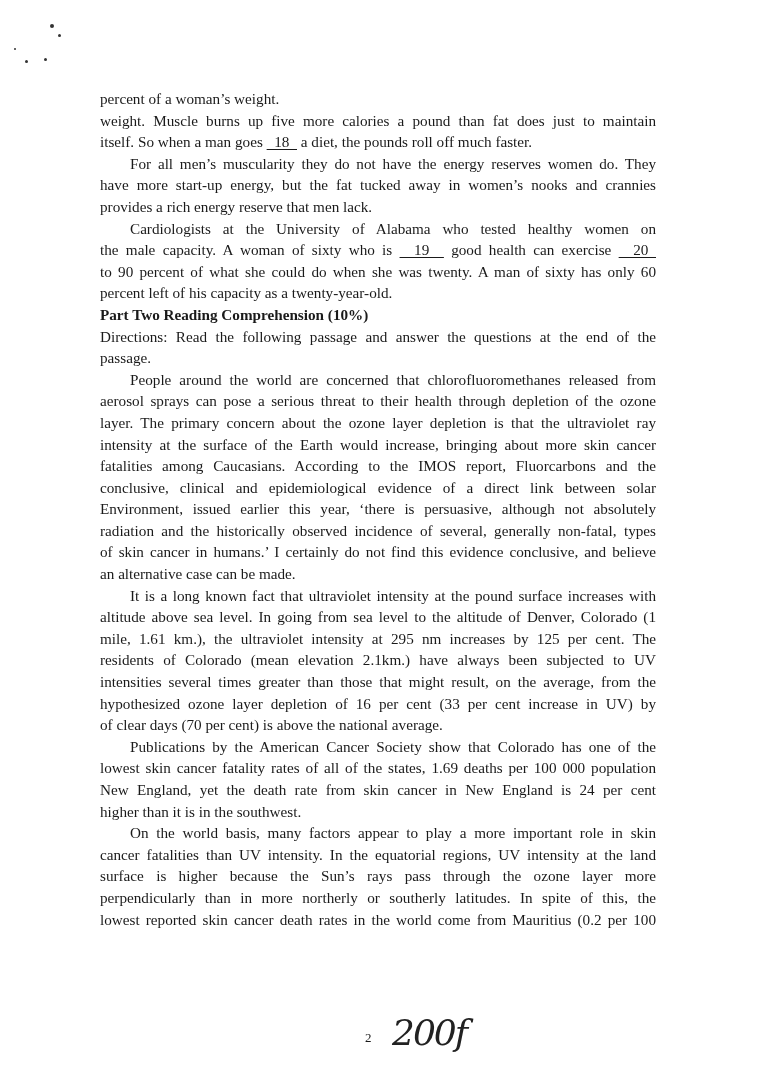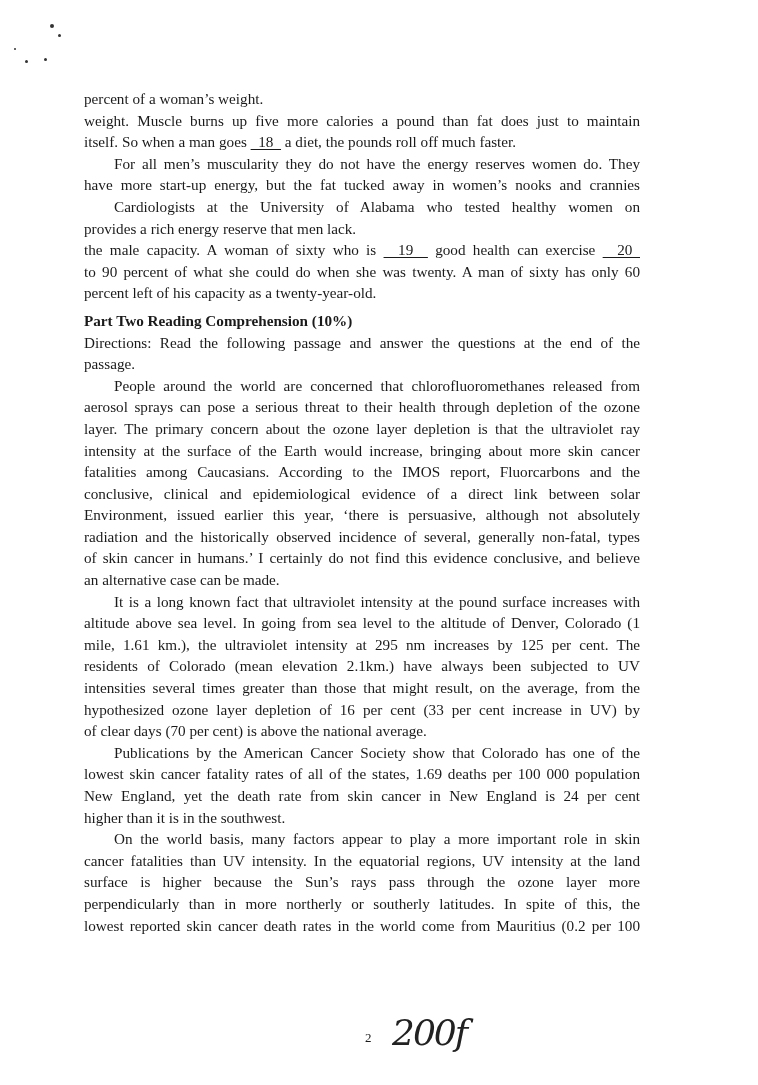--- a/index.html
+++ b/index.html
@@ -1,47 +1,47 @@
 <!DOCTYPE html>
 <html><head>
   <meta charset="utf-8">
   <style>
     html, body { margin: 0; padding: 0; }
     body {
       width: 758px; height: 1085px; background: #ffffff; position: relative; overflow: hidden;
       font-family: "Liberation Serif", "DejaVu Serif", serif; color: #1a1a1a;
     }
-    .page { position: absolute; left: 84px; top: 88px; width: 556px; }
+    .page { position: absolute; left: 100px; top: 88px; width: 556px; }
     .line {
       font-size: 15.2px; line-height: 21.6px; height: 21.6px; white-space: nowrap;
       text-align: justify; text-align-last: justify; overflow: hidden;
     }
     .line.last { text-align-last: left; }
     .indent { padding-left: 30px; }
     .blank { text-decoration: underline; text-underline-offset: 2px; white-space: pre; }
-    .heading { font-weight: bold; text-align-last: left; margin-top: 6px; }
+    .heading { font-weight: bold; text-align-last: left; }
     .pagenum { position: absolute; left: 365px; top: 1030px; font-size: 13px; }
     .handwriting {
       position: absolute; left: 392px; top: 1012px; font-family: "DejaVu Serif", serif;
       font-style: italic; font-size: 36px; color: #222; letter-spacing: -2px;
     }
     .speck { position: absolute; background: #333; border-radius: 50%; }
   </style>
 </head>
 <body>
 
 <div class="page">
   <div id="cloze">
       <div class="line last">percent of a woman’s weight.</div>
       <div class="line">weight. Muscle burns up five more calories a pound than fat does just to maintain</div>
       <div class="line last"><span>itself. So when a man goes </span><span class="blank">  18  </span><span> a diet, the pounds roll off much faster.</span></div>
       <div class="line indent">For all men’s muscularity they do not have the energy reserves women do. They</div>
       <div class="line">have more start-up energy, but the fat tucked away in women’s nooks and crannies</div>
+      <div class="line last">provides a rich energy reserve that men lack.</div>
       <div class="line indent">Cardiologists at the University of Alabama who tested healthy women on</div>
-      <div class="line last">provides a rich energy reserve that men lack.</div>
       <div class="line"><span>the male capacity. A woman of sixty who is </span><span class="blank">  19  </span><span> good health can exercise </span><span class="blank">  20  </span></div>
       <div class="line">to 90 percent of what she could do when she was twenty. A man of sixty has only 60</div>
       <div class="line last">percent left of his capacity as a twenty-year-old.</div>
     </div>
   <div class="line heading">Part Two Reading Comprehension (10%)</div>
   <div id="directions">
       <div class="line">Directions: Read the following passage and answer the questions at the end of the</div>
       <div class="line last">passage.</div>
     </div>
   <div id="passage">

